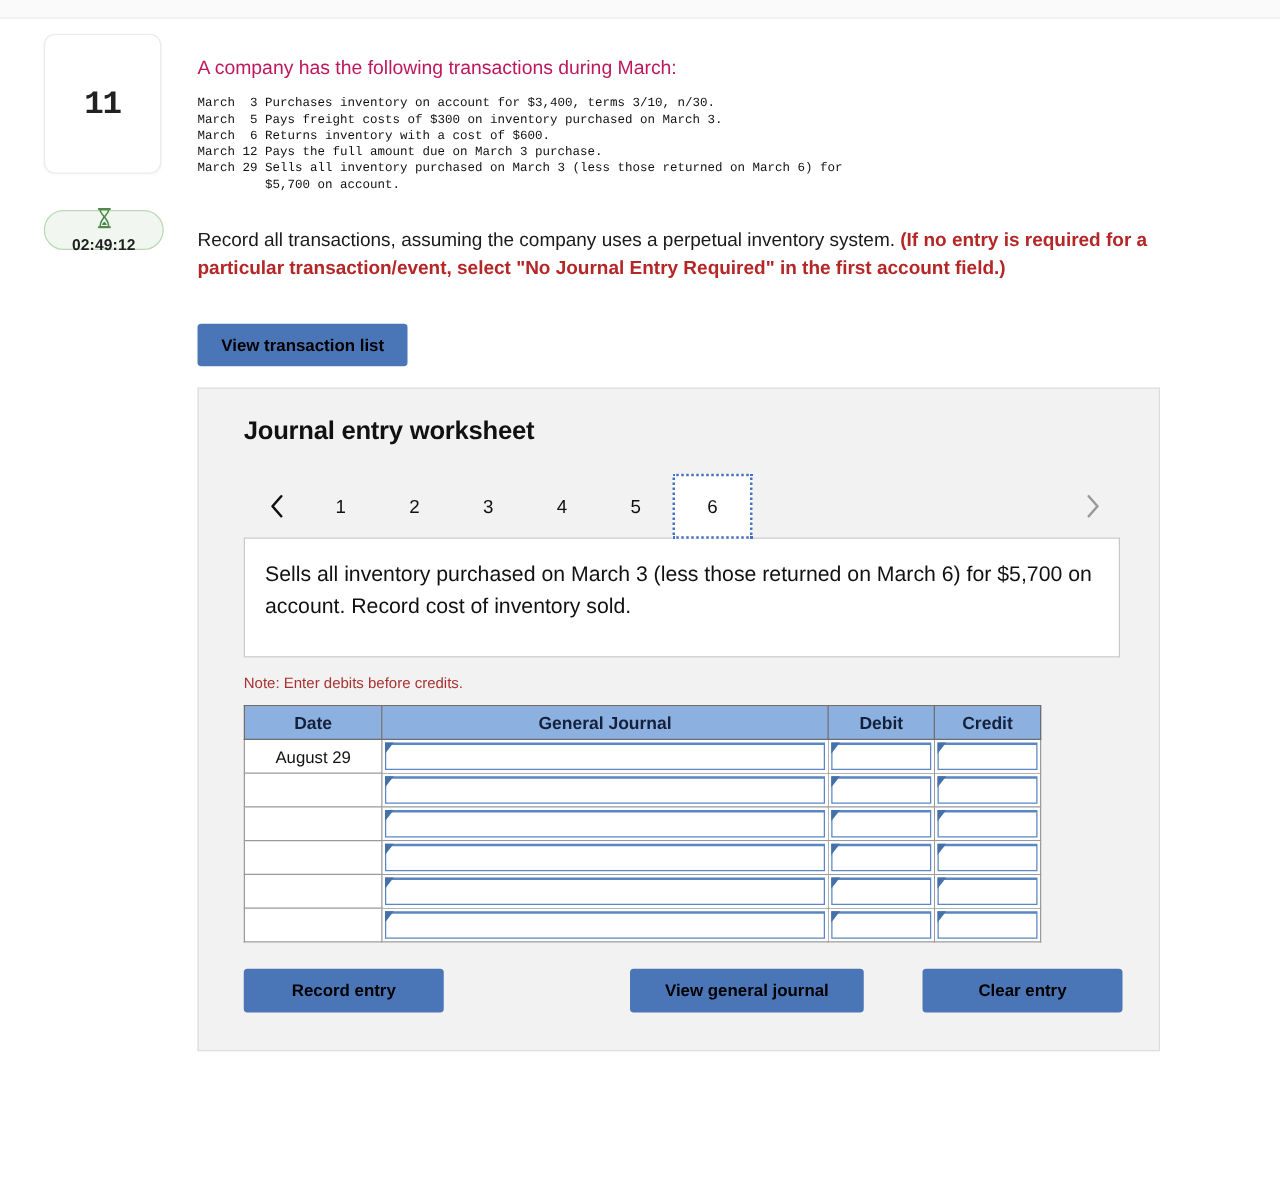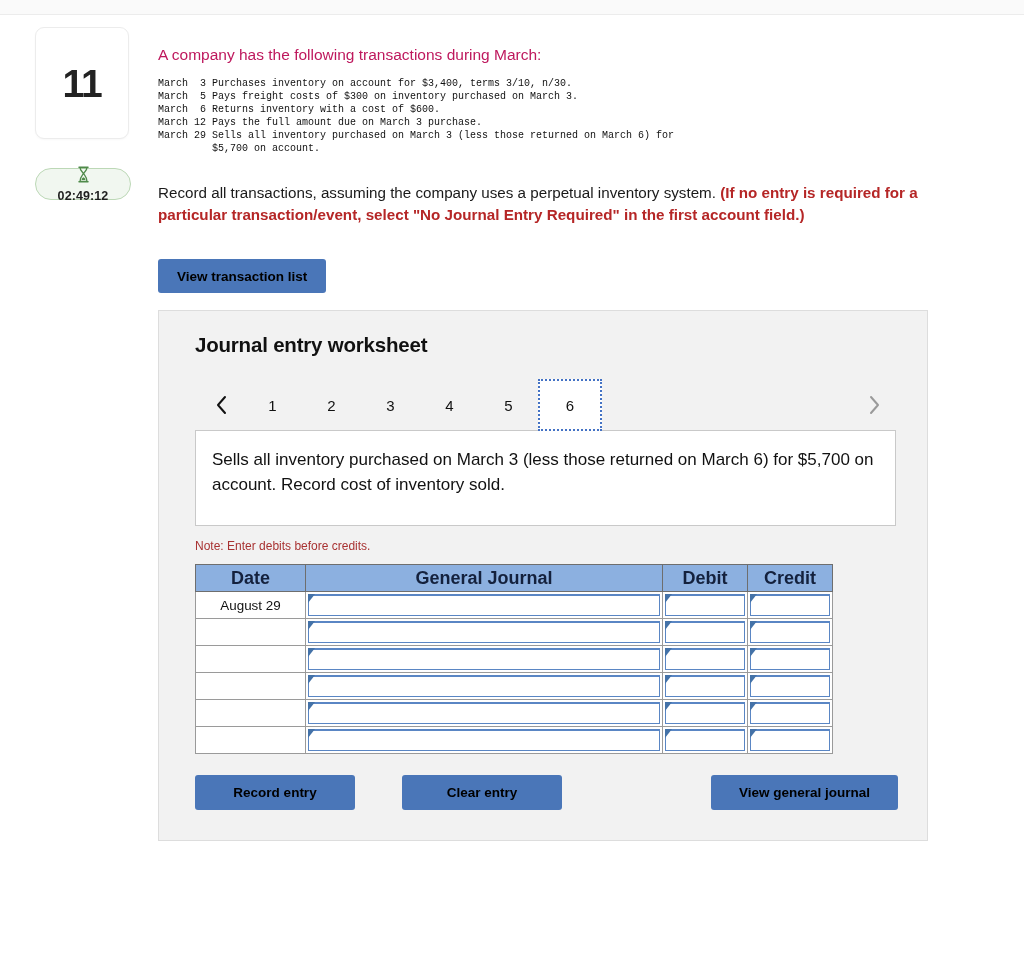--- a/index.html
+++ b/index.html
@@ -29,25 +29,26 @@
   .rail { position: absolute; left: 35px; top: 27px; width: 96px; }
   .qcard {
     width: 94px; height: 112px;
     background: #ffffff;
     border: 1px solid #ececec;
     border-radius: 9px;
     display: flex; align-items: center; justify-content: center;
     box-shadow: 0 1px 2px rgba(0,0,0,0.03);
   }
   .qcard-num {
-    font-size: 39px;
+    font-size: 26px;
     font-weight: 600;
     color: #222222;
     letter-spacing: -1px;
     line-height: 1;
+    font-family: Liberation Mono, monospace;
   }
   .timer {
     margin-top: 29px;
     width: 96px; height: 32px;
     background: #f1f7f0;
     border: 1px solid #bcd8b6;
     border-radius: 16px;
     display: flex; align-items: center; justify-content: center;
     gap: 6px;
     flex-direction: column;
@@ -179,21 +180,21 @@
   .jtable {
     border-collapse: collapse;
     width: 637px;
     table-layout: fixed;
     background: #ffffff;
     border: 1px solid #9a9a9a;
   }
   .jtable th {
     background: #8cb0e0;
     border: 1px solid #6e6e6e;
-    font-size: 18px;
+    font-size: 14px;
     font-weight: bold;
     color: #14213d;
     height: 27px;
     padding: 0;
     text-align: center;
   }
   .jtable td {
     border: 1px solid #9a9a9a;
     height: 27px;
     padding: 0;
@@ -421,19 +422,19 @@
             <td class="incell">
               <span class="field"></span>
                 <span class="marker"></span>
             </td>
           </tr>
         </tbody>
       </table>
 
       <div class="actions">
         <button class="btn btn-record">Record entry</button>
+        <button class="btn btn-journal">View general journal</button>
         <button class="btn btn-clear">Clear entry</button>
-        <button class="btn btn-journal">View general journal</button>
       </div>
 
     </div>
   </div>
 </div>
 
 </body></html>

